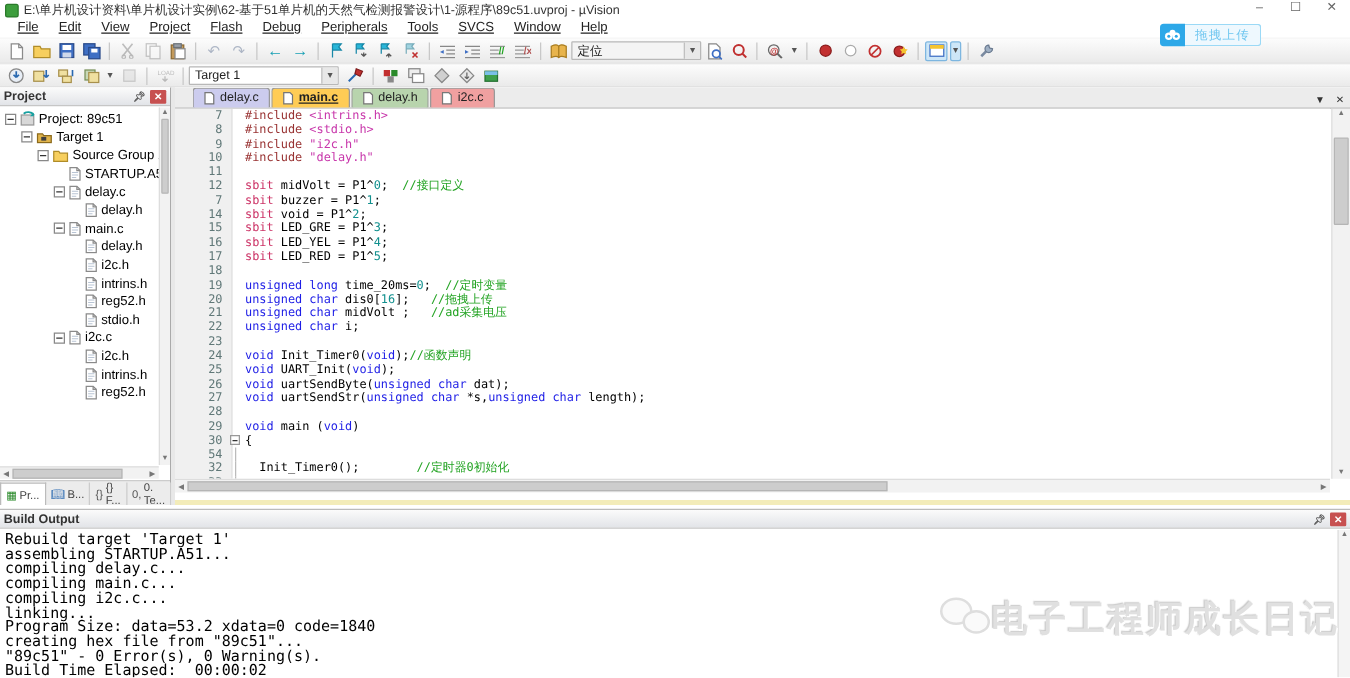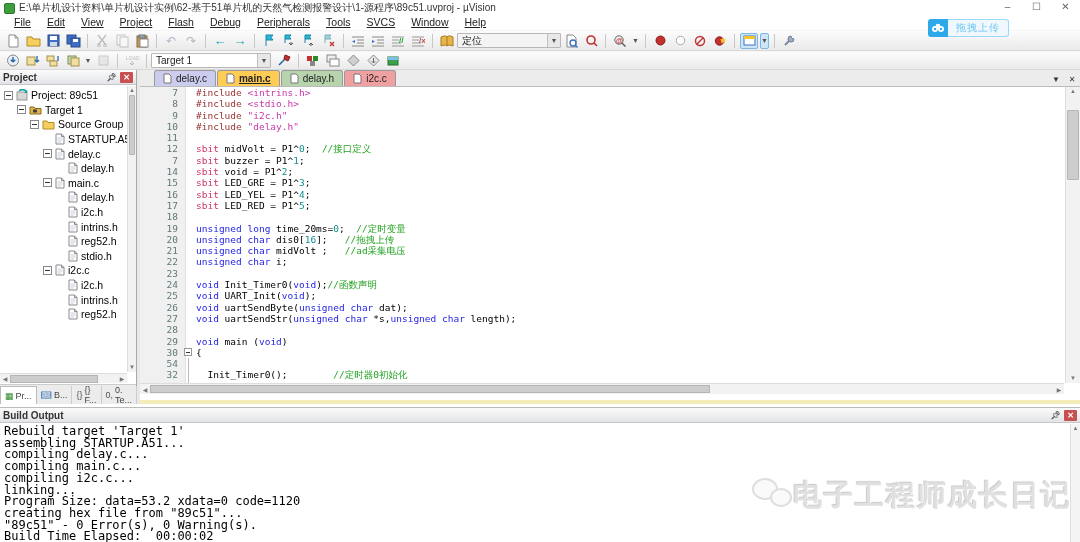--- a/index.html
+++ b/index.html
@@ -727,21 +727,21 @@
       <span style="margin-left:auto;" class="hdr-btn">📌︎</span>
       <span class="hdr-btn hdr-close">✕</span>
     </div>
     <div class="build-body" id="build-lines">
         <div class="bline">Rebuild target 'Target 1'</div>
         <div class="bline">assembling STARTUP.A51...</div>
         <div class="bline">compiling delay.c...</div>
         <div class="bline">compiling main.c...</div>
         <div class="bline">compiling i2c.c...</div>
         <div class="bline">linking...</div>
-        <div class="bline">Program Size: data=53.2 xdata=0 code=1120</div>
+        <div class="bline">Program Size: data=53.2 xdata=0 code=1840</div>
         <div class="bline">creating hex file from "89c51"...</div>
         <div class="bline">"89c51" - 0 Error(s), 0 Warning(s).</div>
         <div class="bline">Build Time Elapsed:  00:00:02</div>
       </div>
     <div class="build-vscroll">
       <div class="sb-arrow" style="width:100%;">▲</div>
     </div>
   </div>
 
   <div class="abs upload-widget">

